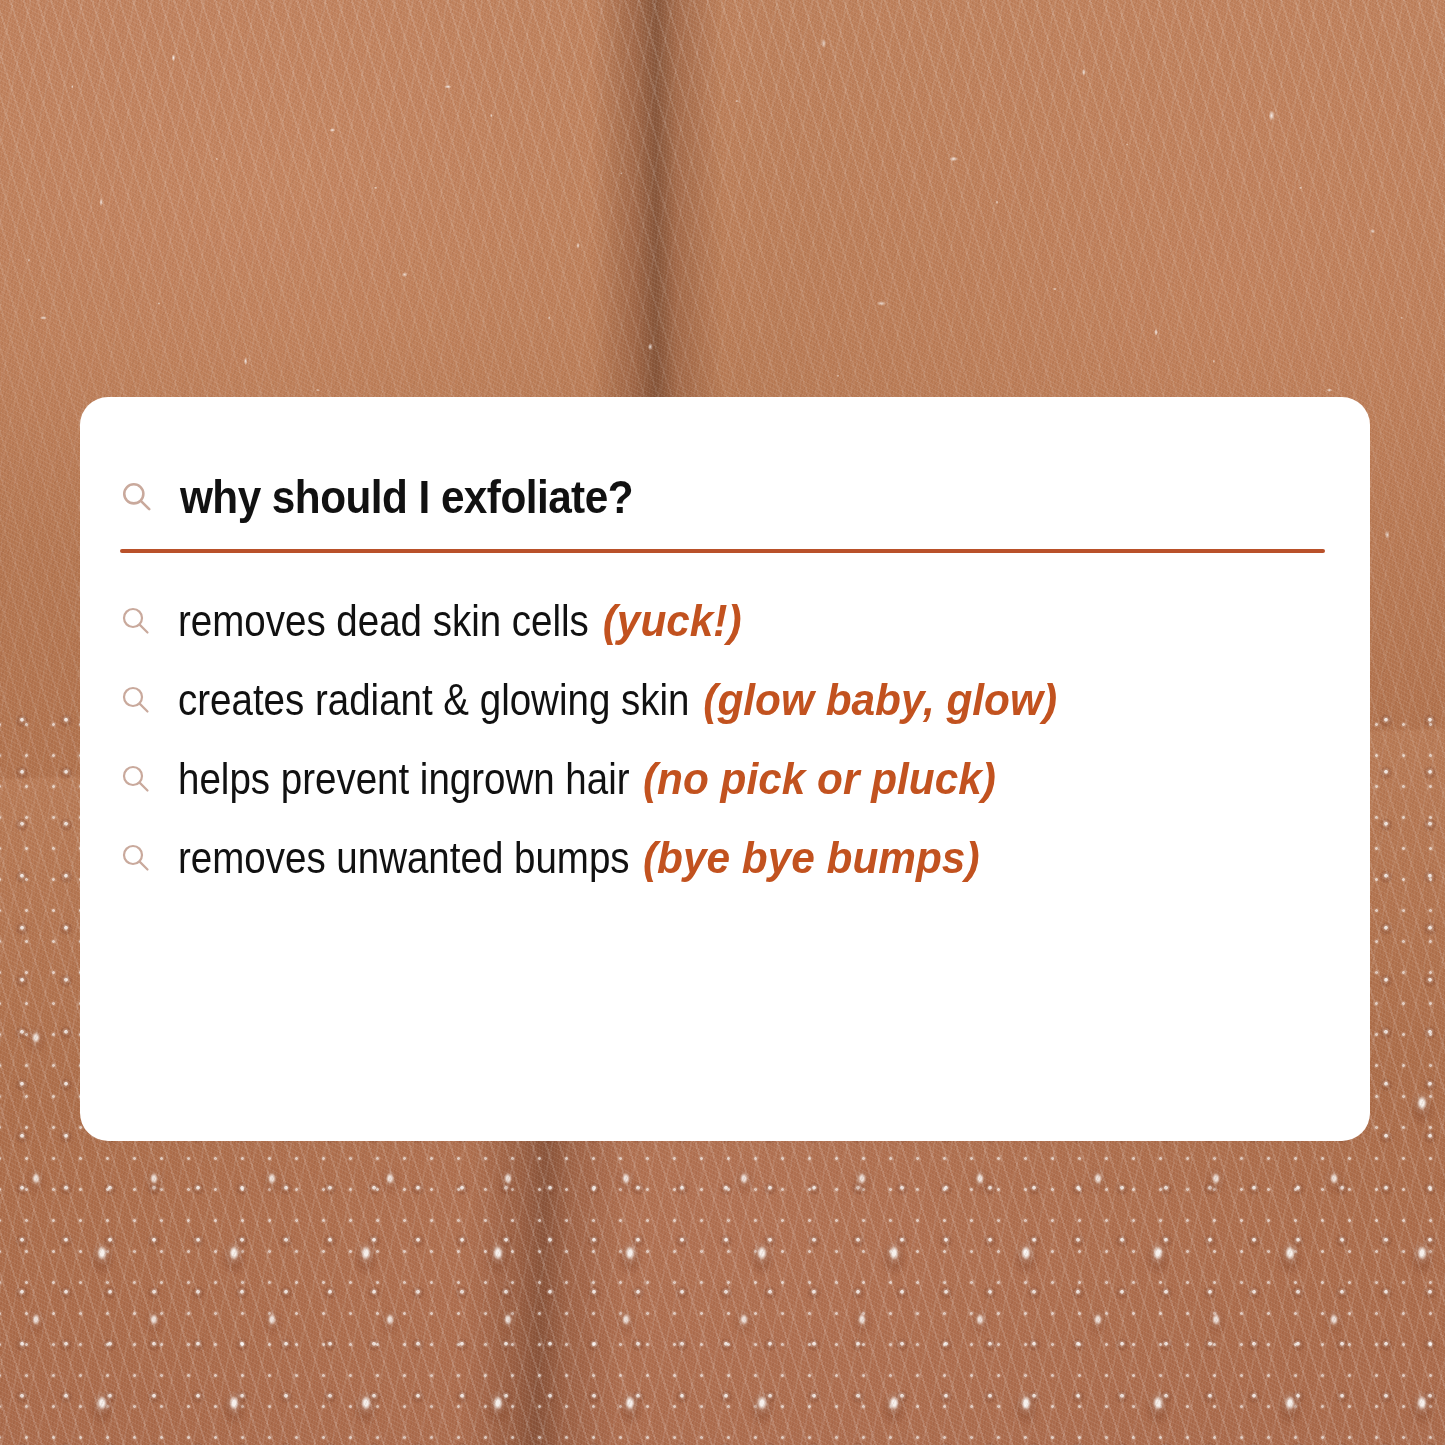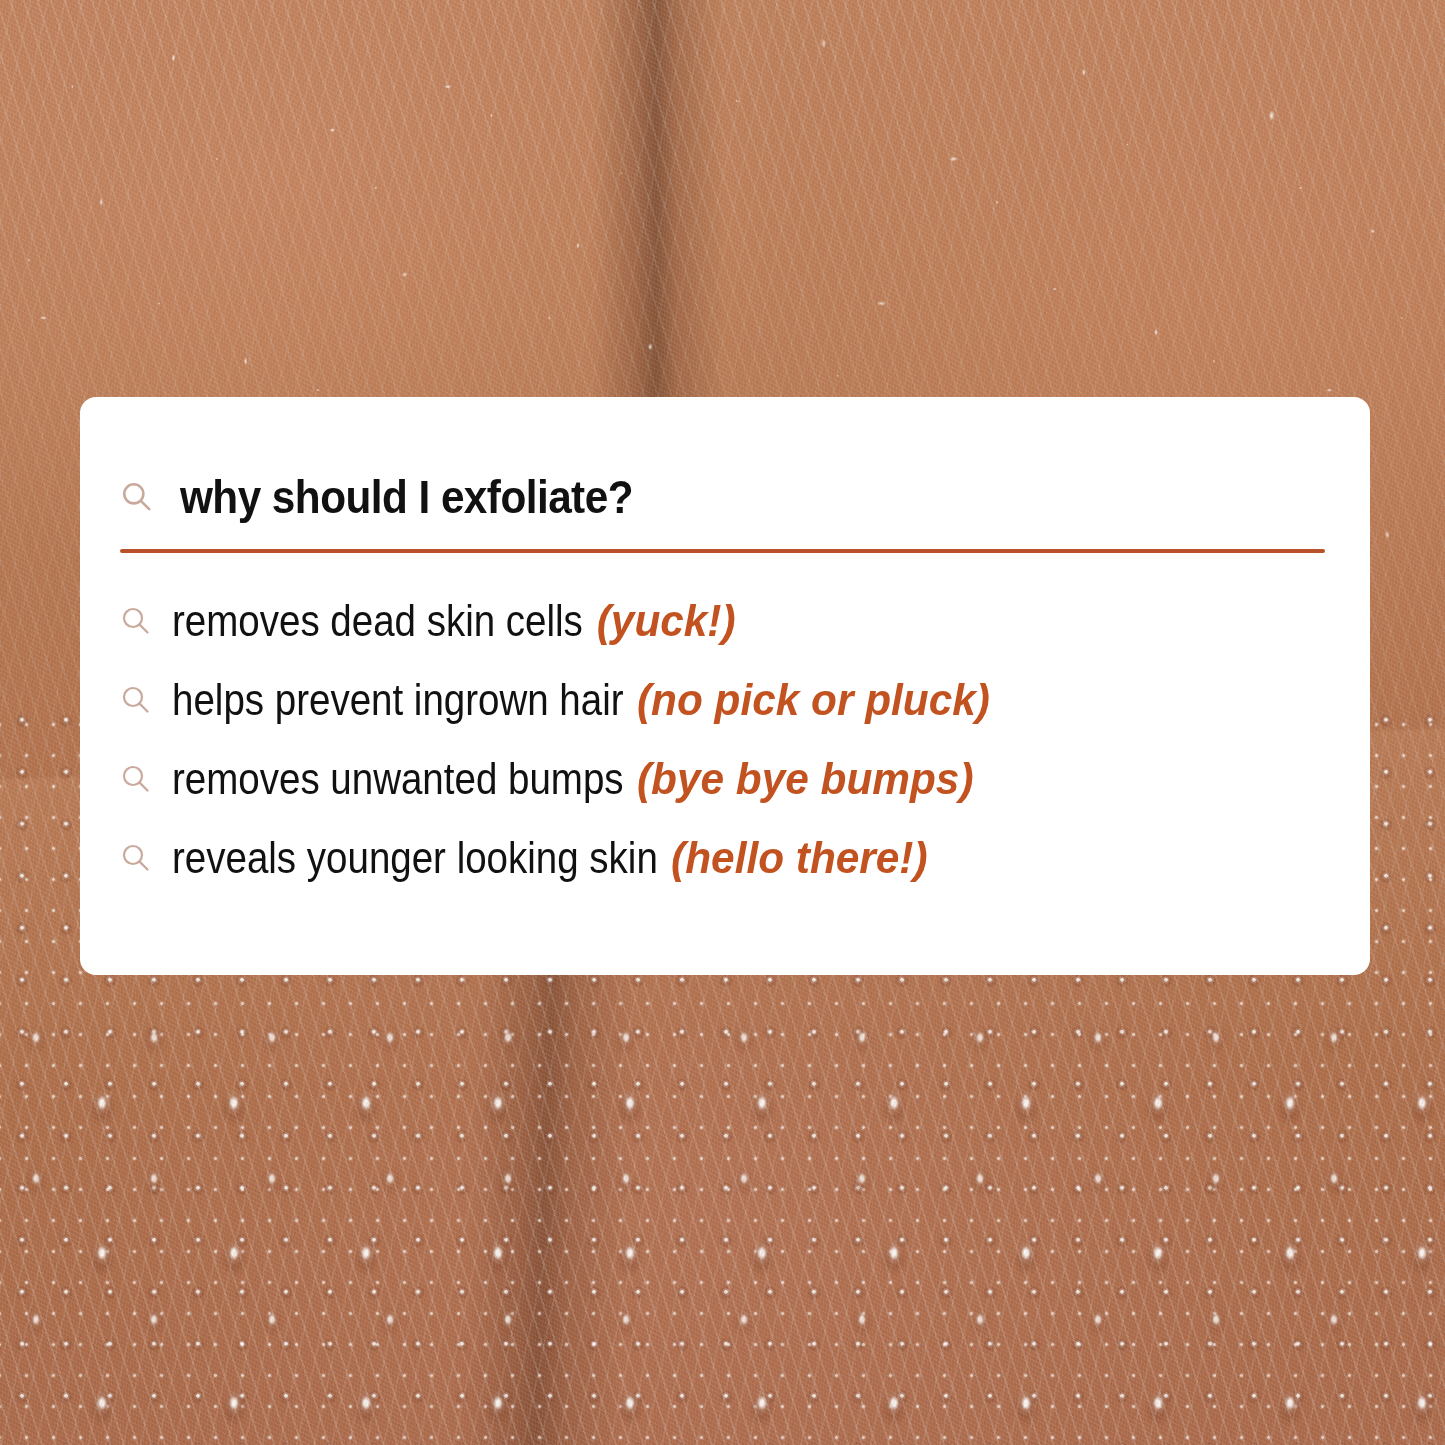--- a/index.html
+++ b/index.html
@@ -185,23 +185,23 @@
     mask-image: linear-gradient(180deg, rgba(0,0,0,.9) 0%, rgba(0,0,0,.45) 34%, rgba(0,0,0,.85) 72%, rgba(0,0,0,.95) 100%);
     -webkit-mask-image: linear-gradient(180deg, rgba(0,0,0,.9) 0%, rgba(0,0,0,.45) 34%, rgba(0,0,0,.85) 72%, rgba(0,0,0,.95) 100%);
   }
 
   
   .card {
     position: absolute;
     left: 80px;
     top: 397px;
     width: 1290px;
-    height: 578px;
+    height: 744px;
     background: #ffffff;
-    border-radius: 16px;
+    border-radius: 28px;
     box-sizing: border-box;
     padding: 0;
     overflow: hidden;
   }
 
   .card-head {
     display: flex;
     align-items: center;
     gap: 26px;
     padding: 76px 0 0 40px;
@@ -226,21 +226,21 @@
   }
 
   .list {
     margin: 28px 0 0 0;
     padding: 0 0 0 40px;
     list-style: none;
   }
   .list-item {
     display: flex;
     align-items: center;
-    gap: 20px;
+    gap: 26px;
     height: 79px;
   }
   .item-text {
     font-family: "Liberation Sans", sans-serif;
     font-weight: 400;
     font-size: 44px;
     line-height: 1;
     color: #111111;
     transform: scaleX(.875);
     transform-origin: left center;
@@ -298,40 +298,40 @@
     <ul class="list">
 
       <li class="list-item">
         <svg class="mag item-mag" viewBox="0 0 32 32" aria-hidden="true">
           <circle cx="13" cy="13" r="9" fill="none" stroke="#c9a99c" stroke-width="2.2"></circle>
           <line x1="19.6" y1="19.6" x2="27.5" y2="27.5" stroke="#c9a99c" stroke-width="2.2" stroke-linecap="round"></line>
         </svg>
         <div class="item-text"><span>removes dead skin cells</span><span class="accent">(yuck!)</span></div>
       </li>
 
+      <li class="list-item">
+        <svg class="mag item-mag" viewBox="0 0 32 32" aria-hidden="true">
+          <circle cx="13" cy="13" r="9" fill="none" stroke="#c9a99c" stroke-width="2.2"></circle>
+          <line x1="19.6" y1="19.6" x2="27.5" y2="27.5" stroke="#c9a99c" stroke-width="2.2" stroke-linecap="round"></line>
+        </svg>
+        <div class="item-text"><span>creates radiant &amp; glowing skin</span><span class="accent">(glow baby, glow)</span></div>
+      </li>
 
       <li class="list-item">
         <svg class="mag item-mag" viewBox="0 0 32 32" aria-hidden="true">
           <circle cx="13" cy="13" r="9" fill="none" stroke="#c9a99c" stroke-width="2.2"></circle>
           <line x1="19.6" y1="19.6" x2="27.5" y2="27.5" stroke="#c9a99c" stroke-width="2.2" stroke-linecap="round"></line>
         </svg>
         <div class="item-text"><span>helps prevent ingrown hair</span><span class="accent">(no pick or pluck)</span></div>
       </li>
 
       <li class="list-item">
         <svg class="mag item-mag" viewBox="0 0 32 32" aria-hidden="true">
           <circle cx="13" cy="13" r="9" fill="none" stroke="#c9a99c" stroke-width="2.2"></circle>
           <line x1="19.6" y1="19.6" x2="27.5" y2="27.5" stroke="#c9a99c" stroke-width="2.2" stroke-linecap="round"></line>
         </svg>
         <div class="item-text"><span>removes unwanted bumps</span><span class="accent">(bye bye bumps)</span></div>
       </li>
 
-      <li class="list-item">
-        <svg class="mag item-mag" viewBox="0 0 32 32" aria-hidden="true">
-          <circle cx="13" cy="13" r="9" fill="none" stroke="#c9a99c" stroke-width="2.2"></circle>
-          <line x1="19.6" y1="19.6" x2="27.5" y2="27.5" stroke="#c9a99c" stroke-width="2.2" stroke-linecap="round"></line>
-        </svg>
-        <div class="item-text"><span>reveals younger looking skin</span><span class="accent">(hello there!)</span></div>
-      </li>
 
     </ul>
   </div>
 </div>
 
 </body></html>

